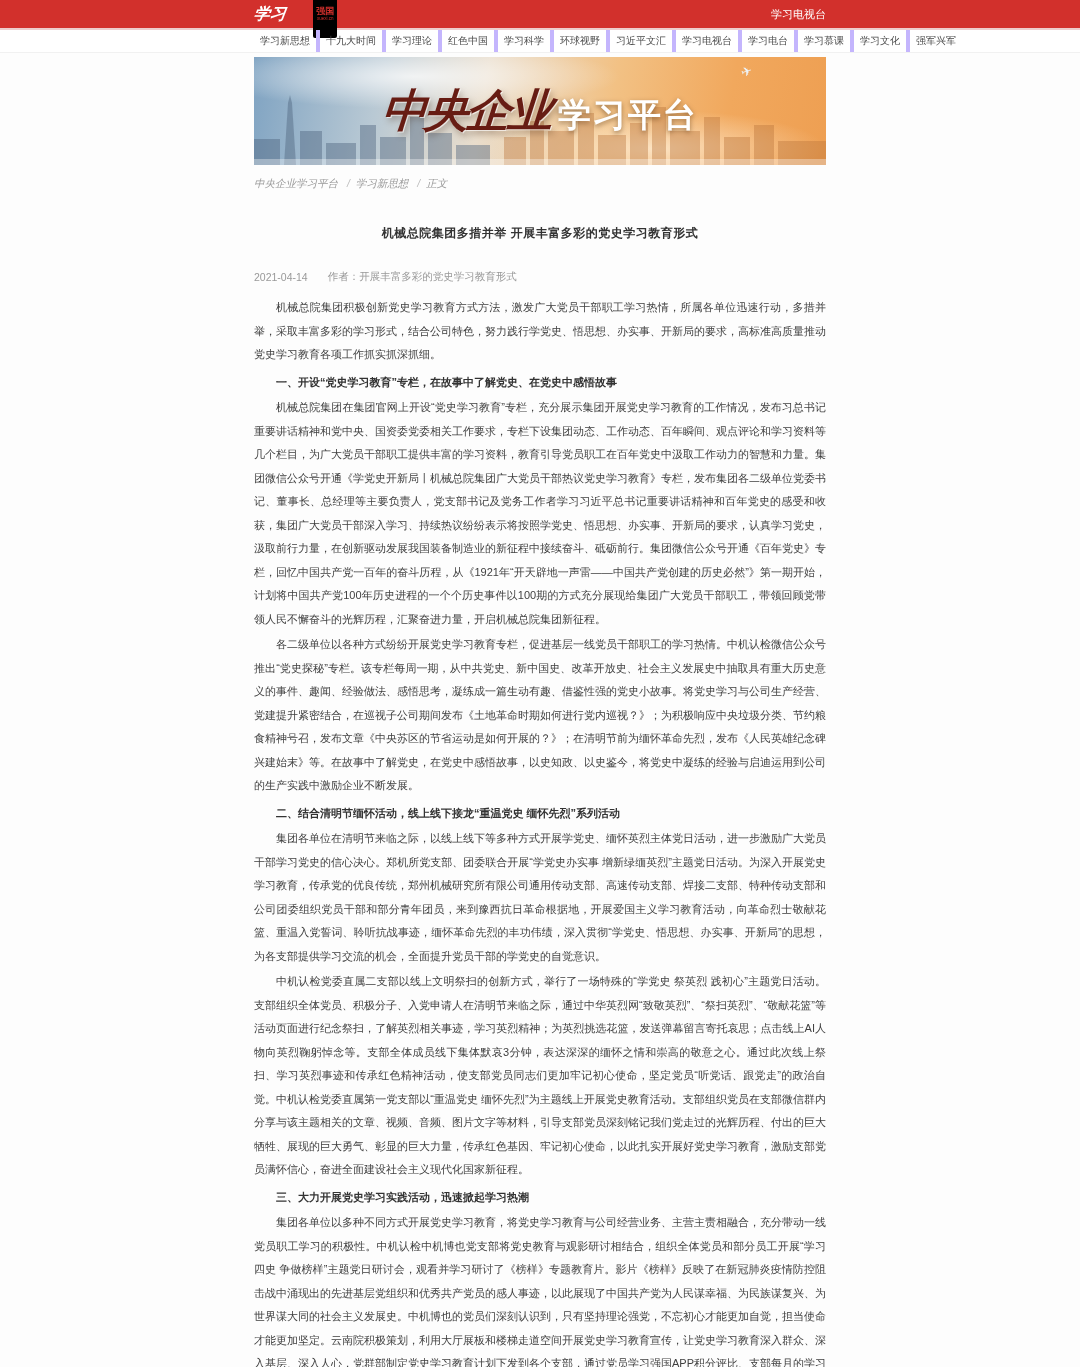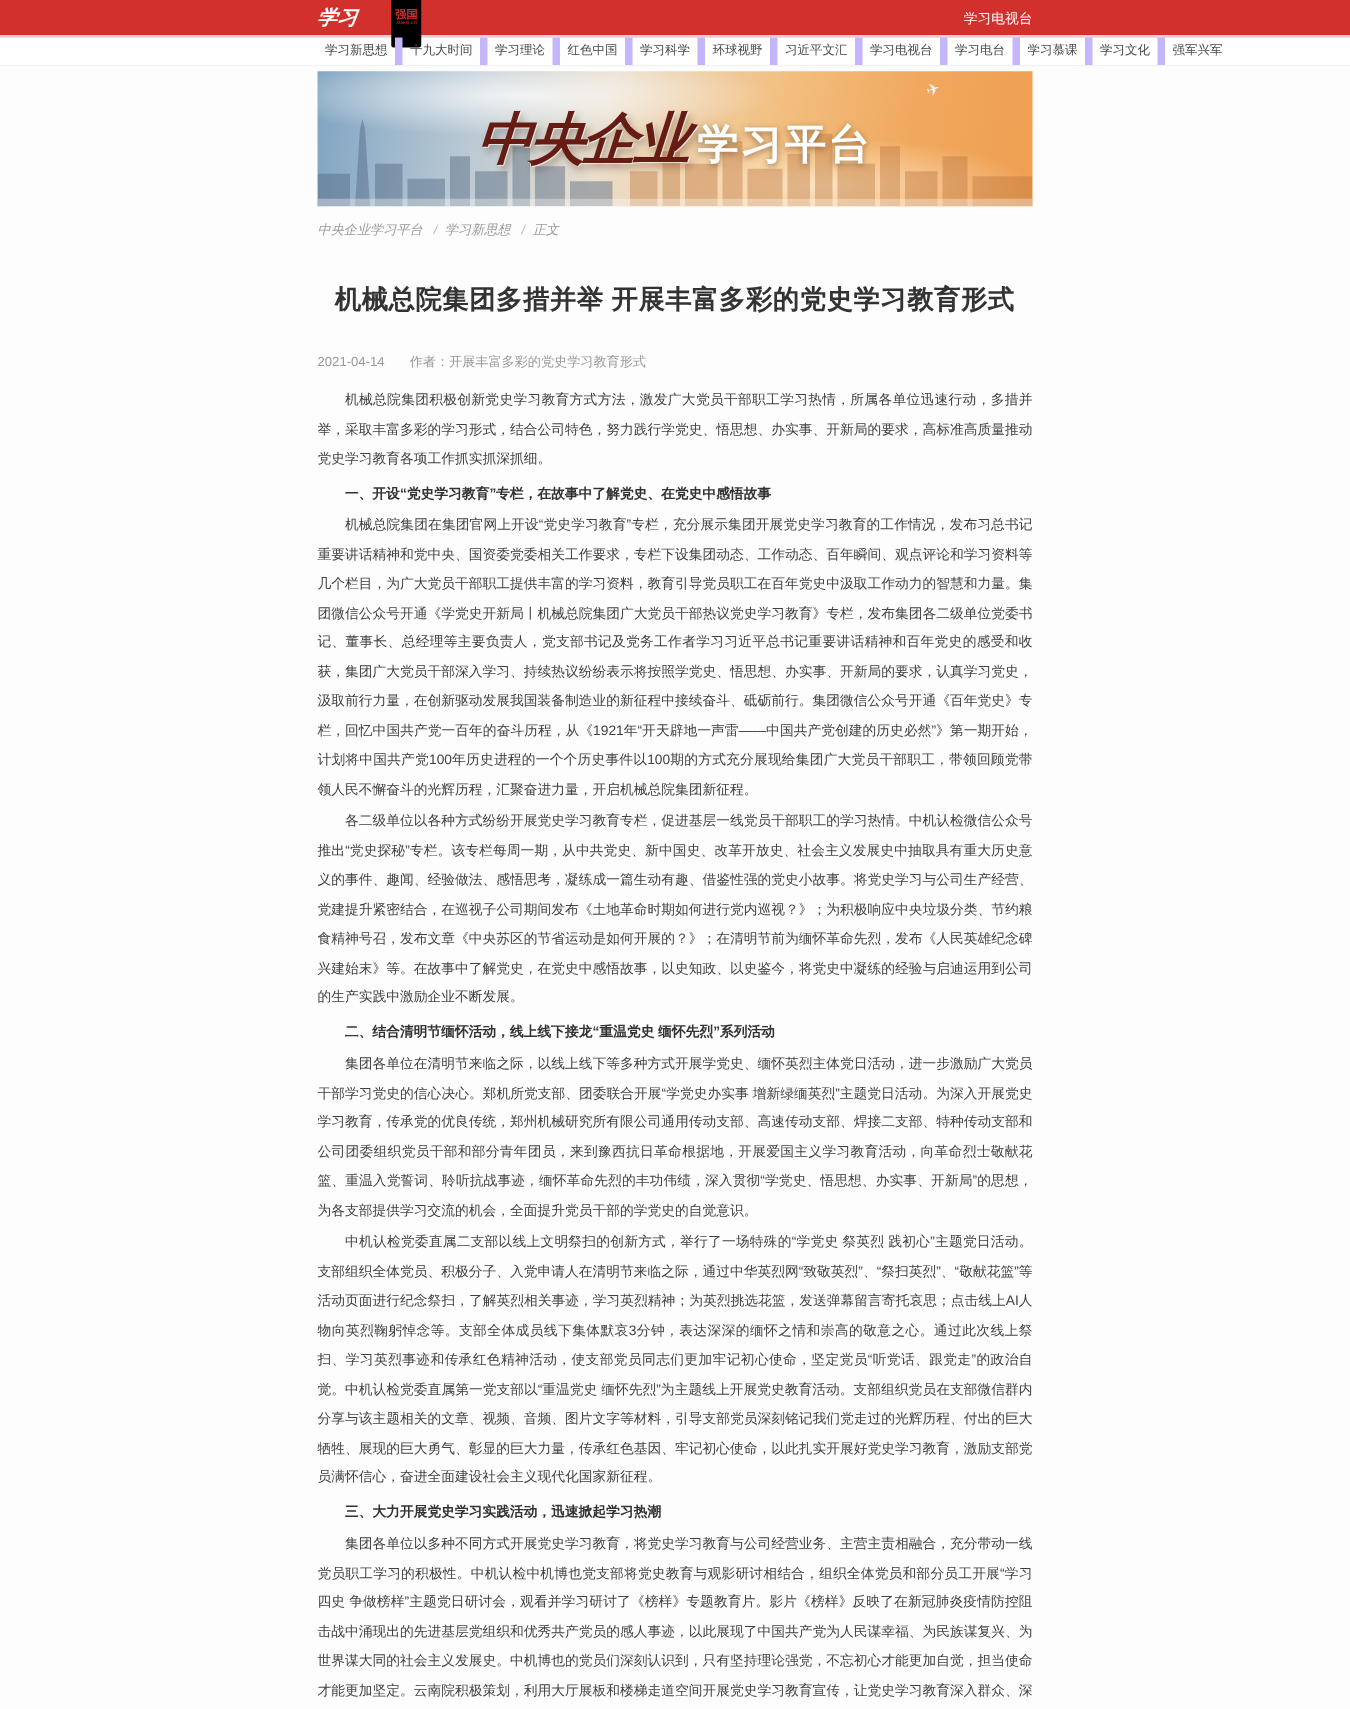--- a/index.html
+++ b/index.html
@@ -16,21 +16,21 @@
   .logo-script { color: #fff; font-size: 16px; font-weight: bold; font-style: italic; font-family: "DejaVu Serif", serif; transform: skewX(-8deg); }
   .logo-box { background: #000000; border-radius: 2px; padding: 17px 3px; text-align: center; line-height: 1; margin-left: 24px; }
   .logo-box .cn { color: #d2302c; font-weight: bold; font-size: 9px; display: block; }
   .logo-box .sub { color: #d2302c; font-size: 5px; display: block; transform: scale(.9); }
   .login { color: #fff; font-size: 11px; cursor: pointer; }
 
   
   .navbar { background: #fff; border-bottom: 1px solid #f1f1f1; }
   .nav-inner { width: 572px; margin: 0 auto; height: 22px; display: flex; align-items: center; justify-content: space-between; list-style: none; }
   .nav-item { font-size: 10px; color: #4a4a4a; white-space: nowrap; padding: 0 6px; cursor: pointer; line-height: 22px; }
-  .nav-item + .nav-item { border-left: 6px solid #c4b5fd; }
+  .nav-item + .nav-item { border-left: 4px solid #c4b5fd; }
 
   
   .banner {
     width: 572px; height: 108px; margin: 4px auto 0; position: relative; overflow: hidden;
     background:
       radial-gradient(ellipse 60% 50% at 28% 18%, rgba(255,255,255,.75), rgba(255,255,255,0) 60%),
       radial-gradient(ellipse 50% 60% at 70% 85%, rgba(255,238,214,.8), rgba(255,255,255,0) 60%),
       linear-gradient(100deg, #7fa3c2 0%, #b9c9d4 22%, #e9ddcc 40%, #f2c184 62%, #f1a85d 82%, #ee9f52 100%);
   }
   .banner svg.skyline { position: absolute; left: 0; bottom: 0; width: 100%; height: 78px; display: block; }
@@ -48,21 +48,21 @@
     padding-top: 8px;
   }
 
   
   .breadcrumb { width: 572px; margin: 12px auto 0; list-style: none; font-size: 10.5px; color: #9a9a9a; display: flex; font-style: italic; }
   .crumb-item { cursor: pointer; }
   .crumb-item:not(:last-of-type)::after { content: "/"; margin: 0 6px; color: #bbb; cursor: default; }
 
   
   .article { width: 572px; margin: 0 auto; padding-bottom: 40px; }
-  .article-title { text-align: center; margin-top: 34px; font-size: 21px; font-weight: bold; color: #333; line-height: 1.45; letter-spacing: .5px; }
+  .article-title { text-align: center; margin-top: 34px; font-size: 12px; font-weight: bold; color: #333; line-height: 1.45; letter-spacing: .5px; }
   .article-meta { margin-top: 28px; font-size: 10.5px; color: #999; display: flex; align-items: center; }
   .article-meta .date { margin-right: 20px; }
   .article-body { margin-top: 12px; }
   .article-body p {
     font-size: 11px; color: #404040; line-height: 23.5px;
     text-align: justify; text-indent: 2em; margin: 2px 0;
   }
   .article-body p.b-h { font-weight: bold; color: #333; margin-top: 4px; }
 </style>
 </head>

